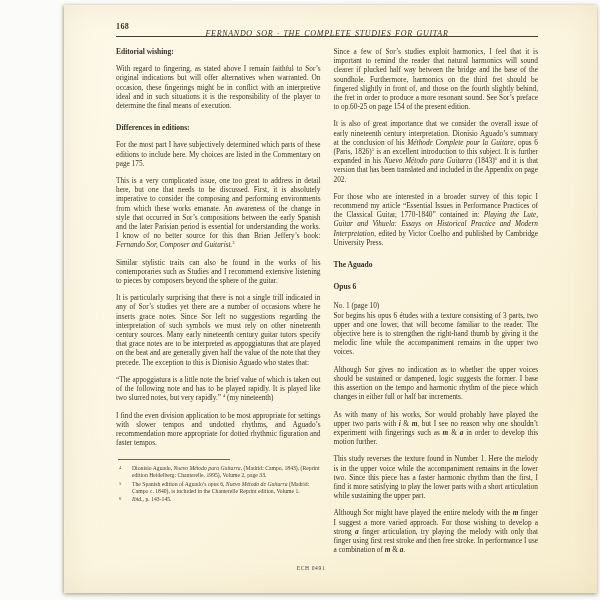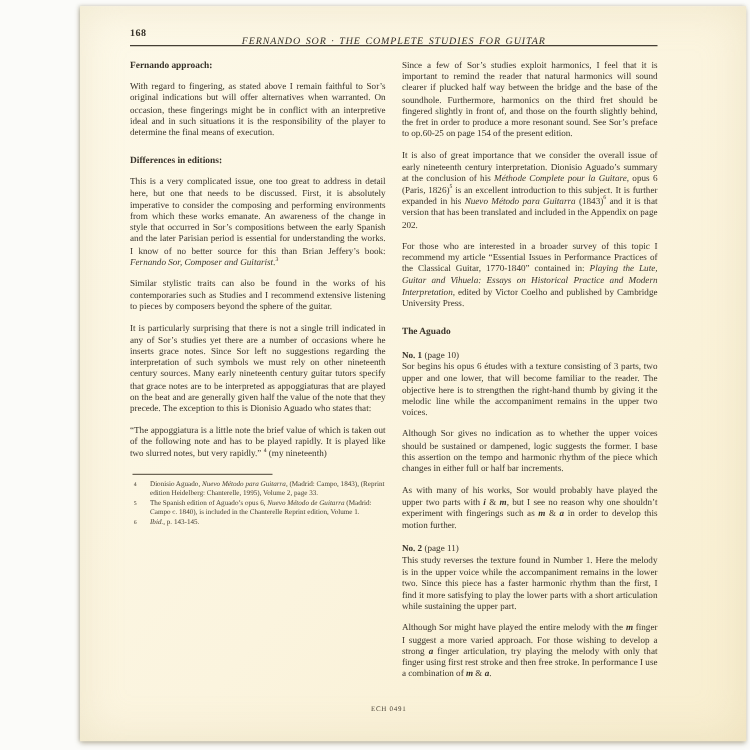--- a/index.html
+++ b/index.html
@@ -9,34 +9,34 @@
     font-family:"Liberation Serif","DejaVu Serif",serif;
     overflow:hidden;
   }
   .canvas{position:relative;width:600px;height:600px;}
   .page{
     position:absolute;left:64px;top:5px;width:533px;height:588px;
     background:linear-gradient(130deg,#fdf9e9 0%,#fbf4de 55%,#f8eecf 100%);
     box-shadow:-1px 0 3px rgba(140,130,100,.45),0 2px 4px rgba(140,130,100,.5),
                inset 0 0 34px rgba(210,190,145,.28);
   }
-  .content{position:absolute;left:40px;top:17px;width:422px;color:#38332a;}
+  .content{position:absolute;left:52px;top:17px;width:422px;color:#38332a;}
   .header{position:relative;height:12px;text-align:center;}
   .pagenum{position:absolute;left:0;top:0;font-weight:bold;font-size:8px;letter-spacing:.4px;}
   .htitle{font-style:italic;font-size:8px;letter-spacing:.7px;word-spacing:1px;white-space:nowrap;text-align:right;}
   .header-rule{border:0;border-top:1.4px solid #453f34;margin:2px 0 0 0;}
   .cols{display:flex;gap:13px;margin-top:10px;}
   .col{width:204.5px;text-align:justify;font-size:7.3px;line-height:9.2px;}
   .col p{margin:0 0 8px 0;}
   .col h4{font-size:7.5px;line-height:9.2px;margin:13px 0 8px 0;font-weight:bold;text-align:left;}
   .col h4.first{margin-top:0;}
   .study-title{margin:10px 0 0 0;text-align:left;}
   .study-title + p{margin-top:0;}
   .seg-italic{font-style:italic;}
-  .seg-bold{font-weight:bold;}
+  .seg-bold{font-weight:normal;}
   .seg-bolditalic{font-weight:bold;font-style:italic;}
   sup{font-size:.62em;vertical-align:super;line-height:0;}
   .footnote-rule{border:0;border-top:.8px solid #6d6656;width:112px;margin:12px 0 5px 2px;}
   .footnotes{font-size:5.7px;line-height:7.1px;text-align:left;color:#464034;}
   .footnote{position:relative;padding-left:16px;margin-bottom:1px;}
   .fn-marker{position:absolute;left:3px;top:-1px;font-size:4.6px;}
   .plate{position:absolute;left:36px;width:422px;top:560px;text-align:center;
          font-size:5.6px;letter-spacing:.6px;color:#4c453a;}
 </style>
 </head>
@@ -48,29 +48,31 @@
 
       <div class="header">
         <span class="pagenum">168</span>
         <span class="htitle">FERNANDO SOR · THE COMPLETE STUDIES FOR GUITAR</span>
       </div>
       <hr class="header-rule">
 
       <div class="cols">
 
         <div class="col">
-          <h4 class="first">Fernando approach:</h4>
+          <h4 class="first">Editorial wishing:</h4>
           <p><span>With regard to fingering, as stated above I remain faithful to Sor’s original indications but will offer alternatives when warranted. On occasion, these fingerings might be in conflict with an interpretive ideal and in such situations it is the responsibility of the player to determine the final means of execution.</span></p>
 
           <h4>Differences in editions:</h4>
+          <p><span>For the most part I have subjectively determined which parts of these editions to include here. My choices are listed in the Commentary on page 175.</span></p>
 
           <p><span>This is a very complicated issue, one too great to address in detail here, but one that needs to be discussed. First, it is absolutely imperative to consider the composing and performing environments from which these works emanate. An awareness of the change in style that occurred in Sor’s compositions between the early Spanish and the later Parisian period is essential for understanding the works. I know of no better source for this than Brian Jeffery’s book: </span><span class="seg-italic">Fernando Sor, Composer and Guitarist.</span><sup>3</sup></p>
           <p><span>Similar stylistic traits can also be found in the works of his contemporaries such as Studies and I recommend extensive listening to pieces by composers beyond the sphere of the guitar.</span></p>
           <p><span>It is particularly surprising that there is not a single trill indicated in any of Sor’s studies yet there are a number of occasions where he inserts grace notes. Since Sor left no suggestions regarding the interpretation of such symbols we must rely on other nineteenth century sources. Many early nineteenth century guitar tutors specify that grace notes are to be interpreted as appoggiaturas that are played on the beat and are generally given half the value of the note that they precede. The exception to this is Dionisio Aguado who states that:</span></p>
           <p><span>“The appoggiatura is a little note the brief value of which is taken out of the following note and has to be played rapidly. It is played like two slurred notes, but very rapidly.” </span><sup>4</sup><span> (my nineteenth)</span></p>
+          <p><span>I find the even division application to be most appropriate for settings with slower tempos and undotted rhythms, and Aguado’s recommendation more appropriate for dotted rhythmic figuration and faster tempos.</span></p>
 
           <hr class="footnote-rule">
           <div class="footnotes">
             <div class="footnote">
               <span class="fn-marker">4</span>
               <span><span>Dionisio Aguado, </span><span class="seg-italic">Nuevo Método para Guitarra</span><span>, (Madrid: Campo, 1843), (Reprint edition Heidelberg: Chanterelle, 1995), Volume 2, page 33.</span></span>
             </div>
             <div class="footnote">
               <span class="fn-marker">5</span>
               <span><span>The Spanish edition of Aguado’s opus 6, </span><span class="seg-italic">Nuevo Método de Guitarra</span><span> (Madrid: Campo c. 1840), is included in the Chanterelle Reprint edition, Volume 1.</span></span>
@@ -81,27 +83,27 @@
             </div>
           </div>
         </div>
 
         <div class="col">
           <p><span>Since a few of Sor’s studies exploit harmonics, I feel that it is important to remind the reader that natural harmonics will sound clearer if plucked half way between the bridge and the base of the soundhole. Furthermore, harmonics on the third fret should be fingered slightly in front of, and those on the fourth slightly behind, the fret in order to produce a more resonant sound. See Sor’s preface to op.60-25 on page 154 of the present edition.</span></p>
           <p><span>It is also of great importance that we consider the overall issue of early nineteenth century interpretation. Dionisio Aguado’s summary at the conclusion of his </span><span class="seg-italic">Méthode Complete pour la Guitare</span><span>, opus 6 (Paris, 1826)</span><sup>5</sup><span> is an excellent introduction to this subject. It is further expanded in his </span><span class="seg-italic">Nuevo Método para Guitarra</span><span> (1843)</span><sup>6</sup><span> and it is that version that has been translated and included in the Appendix on page 202.</span></p>
           <p><span>For those who are interested in a broader survey of this topic I recommend my article “Essential Issues in Performance Practices of the Classical Guitar, 1770-1840” contained in: </span><span class="seg-italic">Playing the Lute, Guitar and Vihuela: Essays on Historical Practice and Modern Interpretation</span><span>, edited by Victor Coelho and published by Cambridge University Press.</span></p>
 
           <h4>The Aguado</h4>
+          <h4>Opus 6</h4>
 
           <div class="study-title"><span class="seg-bold">No. 1</span><span> (page 10)</span></div>
           <p><span>Sor begins his opus 6 études with a texture consisting of 3 parts, two upper and one lower, that will become familiar to the reader. The objective here is to strengthen the right-hand thumb by giving it the melodic line while the accompaniment remains in the upper two voices.</span></p>
           <p><span>Although Sor gives no indication as to whether the upper voices should be sustained or dampened, logic suggests the former. I base this assertion on the tempo and harmonic rhythm of the piece which changes in either full or half bar increments.</span></p>
           <p><span>As with many of his works, Sor would probably have played the upper two parts with </span><span class="seg-bolditalic">i</span><span> &amp; </span><span class="seg-bolditalic">m</span><span>, but I see no reason why one shouldn’t experiment with fingerings such as </span><span class="seg-bolditalic">m</span><span> &amp; </span><span class="seg-bolditalic">a</span><span> in order to develop this motion further.</span></p>
 
-          <div class="study-title"><span class="seg-bold">No. 2</span><span> (page 11)</span></div>
           <p><span>This study reverses the texture found in Number 1. Here the melody is in the upper voice while the accompaniment remains in the lower two. Since this piece has a faster harmonic rhythm than the first, I find it more satisfying to play the lower parts with a short articulation while sustaining the upper part.</span></p>
           <p><span>Although Sor might have played the entire melody with the </span><span class="seg-bolditalic">m</span><span> finger I suggest a more varied approach. For those wishing to develop a strong </span><span class="seg-bolditalic">a</span><span> finger articulation, try playing the melody with only that finger using first rest stroke and then free stroke. In performance I use a combination of </span><span class="seg-bolditalic">m</span><span> &amp; </span><span class="seg-bolditalic">a</span><span>.</span></p>
         </div>
 
       </div>
     </div>
 
     <div class="plate">ECH 0491</div>
   </div>
 </div>

